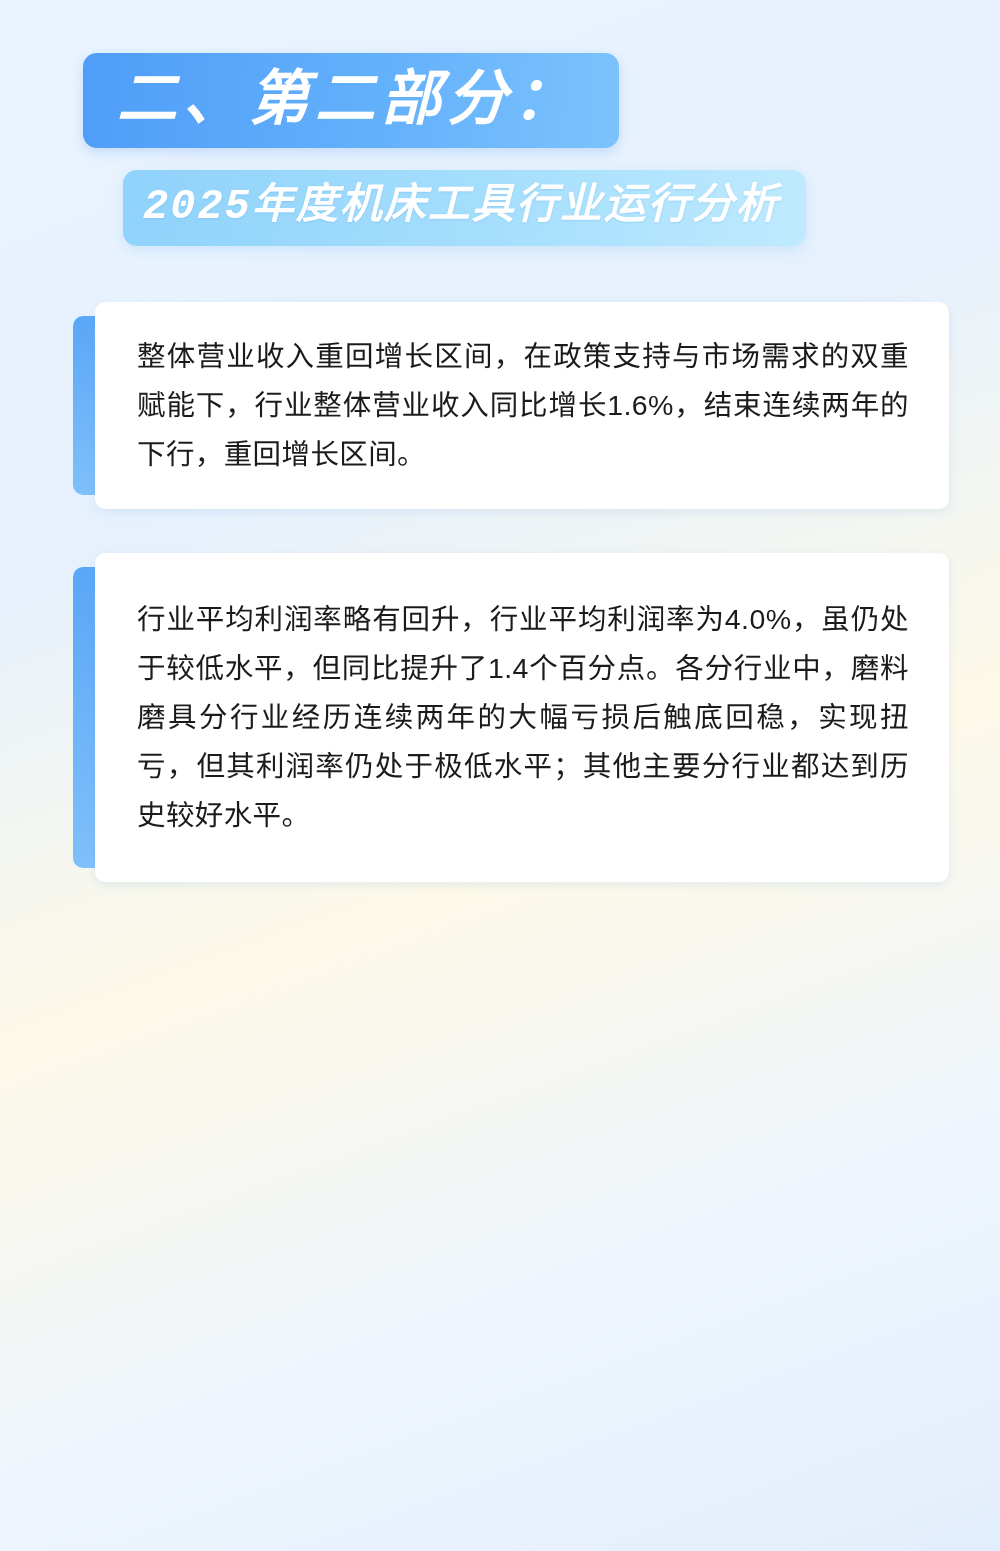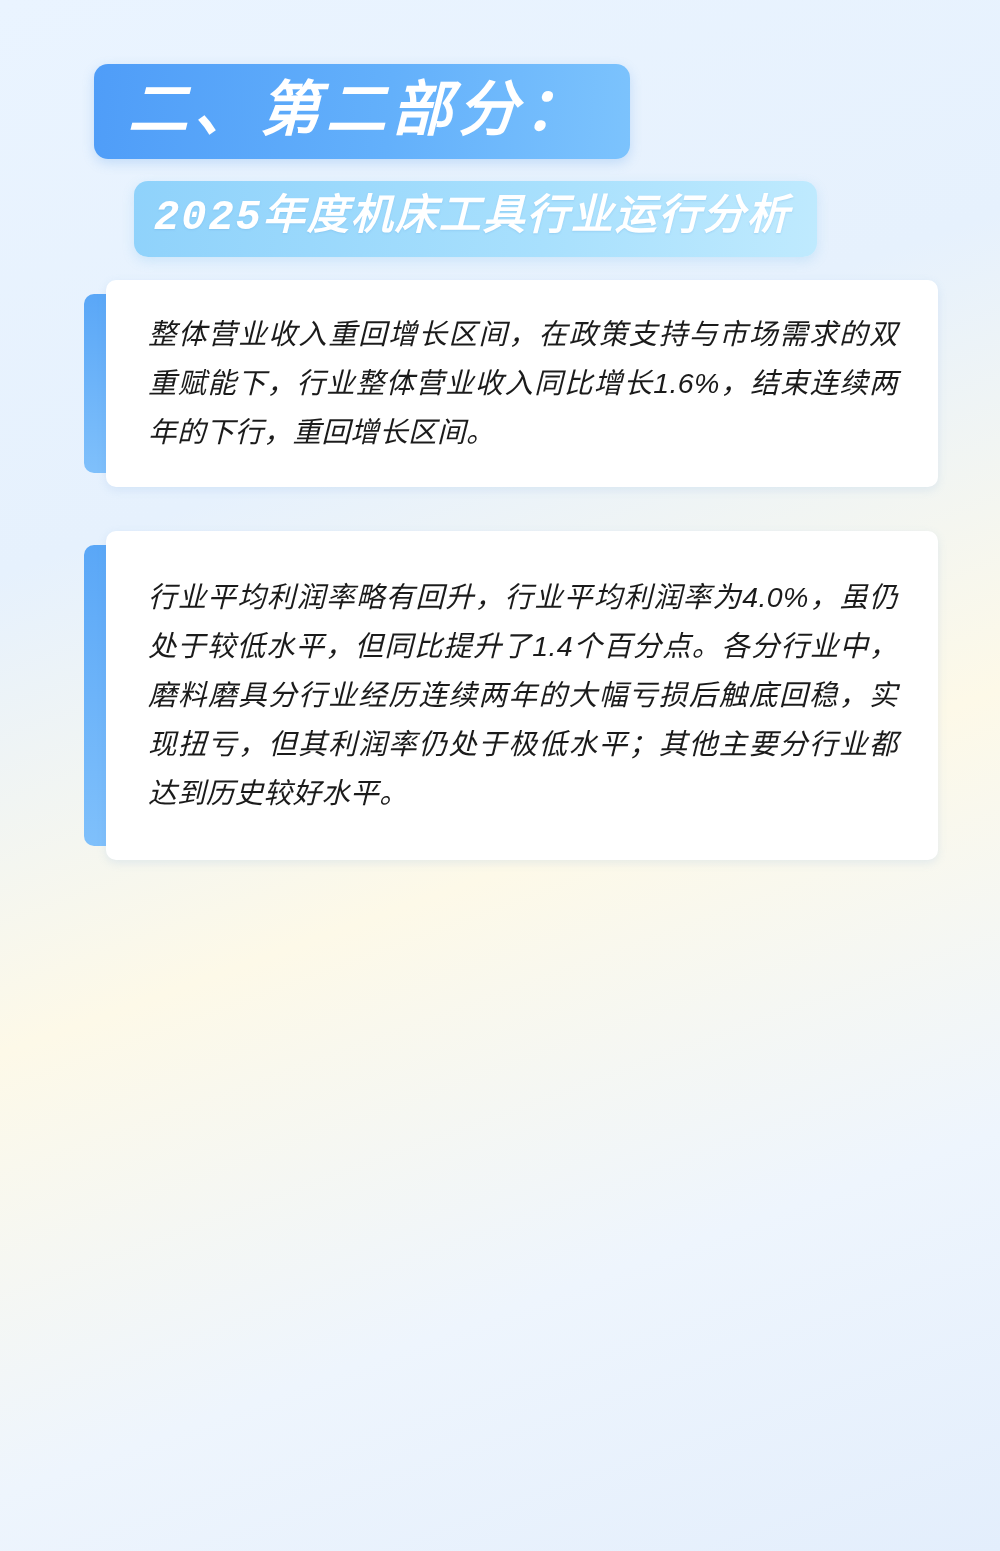--- a/index.html
+++ b/index.html
@@ -12,21 +12,21 @@
     font-family: "Liberation Sans", "DejaVu Sans", sans-serif;
     background: linear-gradient(160deg, #eaf4ff 0%, #e6f1fd 30%, #fdf9e8 55%, #eef5fd 78%, #e3eefc 100%);
     overflow: hidden;
     position: relative;
   }
   .page {
     position: relative;
     width: 1000px;
     height: 1551px;
     box-sizing: border-box;
-    padding: 16px;
+    padding: 5px;
   }
 
   
   .heading-wrap {
     padding-top: 48px;
   }
   .title-main {
     display: inline-block;
     margin-left: 78px;
     padding: 14px 40px 18px 34px;
@@ -53,23 +53,22 @@
     font-weight: bold;
     letter-spacing: 2px;
     font-style: italic;
     text-shadow: 0 1px 2px rgba(90,160,220,0.25);
     box-shadow: 0 4px 12px rgba(120,190,240,0.25);
     font-family: Liberation Mono, monospace;
   }
 
   
   .cards {
-    margin-top: 23px;
+    margin-top: 56px;
     padding: 0 46px 0 90px;
-    font-style: italic;
   }
   .card {
     position: relative;
     background: #ffffff;
     border-radius: 10px;
     margin-bottom: 44px;
     padding: 34px 40px 34px 42px;
     box-shadow: 0 3px 10px rgba(110,160,215,0.16);
   }
   .card::before {

